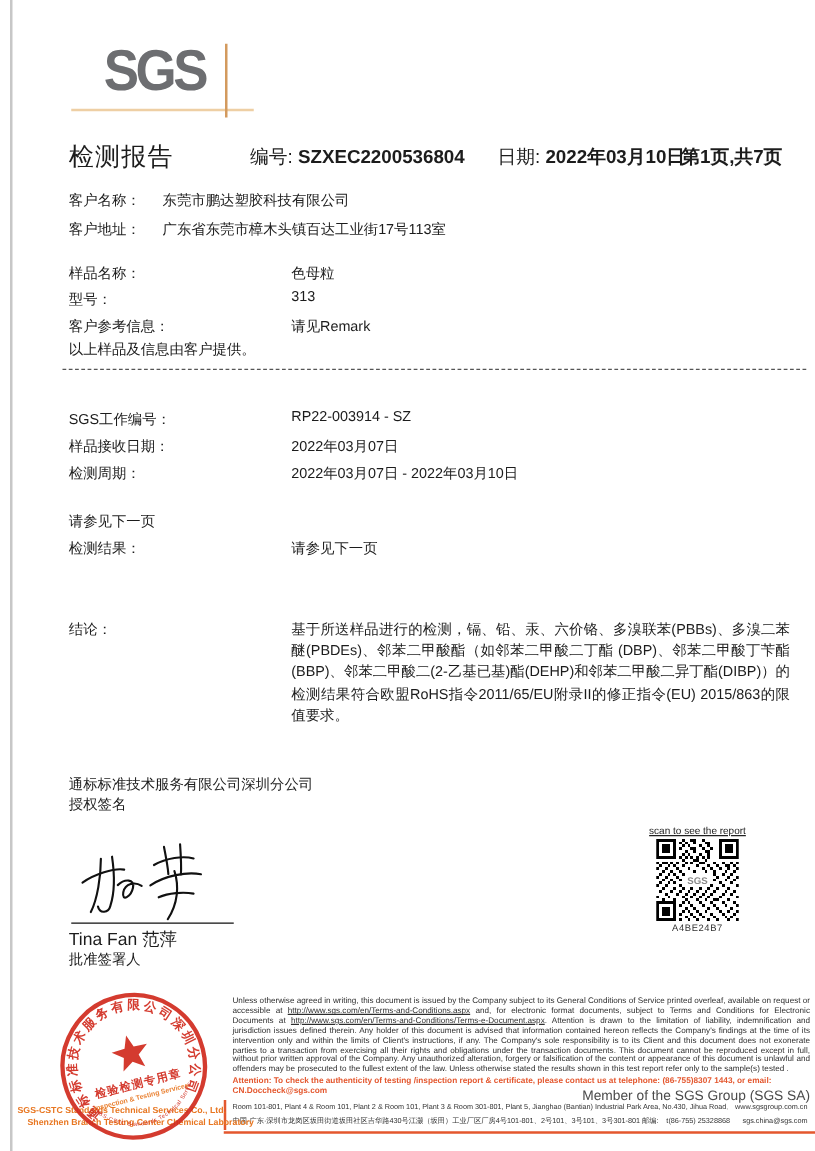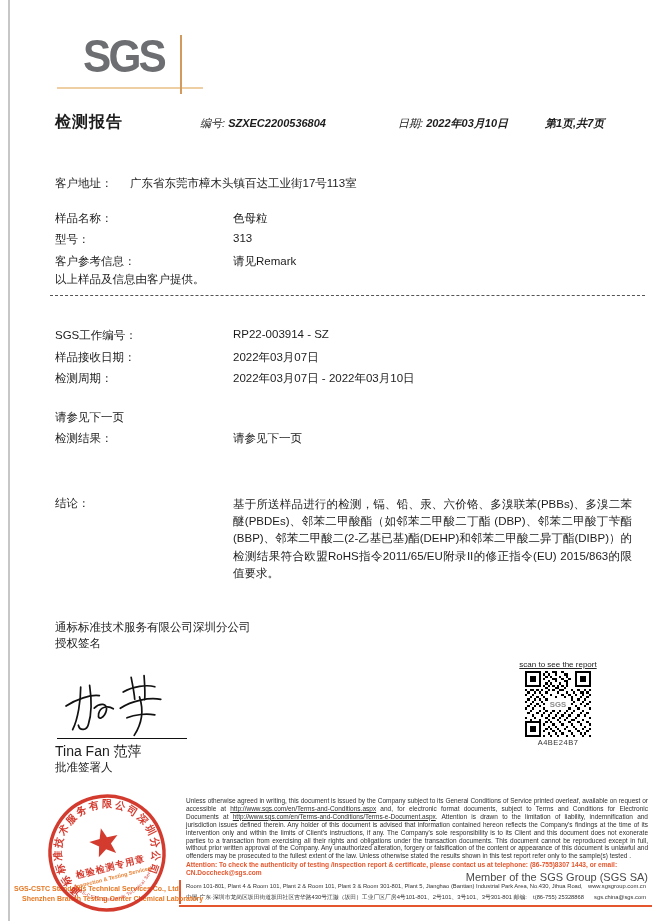--- a/index.html
+++ b/index.html
@@ -6,22 +6,22 @@
   .page{position:relative;width:652px;height:921px;background:#fff;overflow:hidden;
         font-family:"Liberation Sans","DejaVu Sans",sans-serif;color:#1c1c1c;}
   .page-edge{position:absolute;left:8px;top:0;bottom:0;width:2px;background:#c7c7c7;}
 
   
   .logo{position:absolute;left:83px;top:33px;font-size:46px;font-weight:700;color:#6d6e71;
         letter-spacing:-3px;line-height:1;transform:scaleX(.92);transform-origin:left;}
   .logo-hline{position:absolute;left:57px;top:87px;width:146px;height:2px;background:#eecfa4;}
   .logo-vline{position:absolute;left:180px;top:35px;width:2px;height:59px;background:#d39a5e;}
 
-  .doc-title{position:absolute;left:55px;top:112px;font-size:16px;font-weight:700;letter-spacing:1px;}
-  .meta{position:absolute;top:116px;font-size:11px;font-style:italic;}
+  .doc-title{position:absolute;left:55px;top:112px;font-size:20px;font-weight:400;letter-spacing:1px;}
+  .meta{position:absolute;top:116px;font-size:15px;}
   .meta b{font-weight:700;}
   .m-no{left:200px;} .m-date{left:398px;} .m-page{left:545px;font-weight:700;}
 
   
   .r{position:absolute;left:55px;font-size:11.5px;display:flex;white-space:nowrap;}
   .lab75{width:75px;flex:none;}
   .lab178{width:178px;flex:none;}
   .dash{position:absolute;left:50px;top:295px;width:595px;border-top:1.3px dashed #555;}
 
   .concl{position:absolute;left:55px;top:448px;display:flex;font-size:11.5px;margin-top:48px;}
@@ -78,20 +78,24 @@
   <div class="meta m-no">
     <span>编号:</span>
     <b>SZXEC2200536804</b>
   </div>
   <div class="meta m-date">
     <span>日期:</span>
     <b>2022年03月10日</b>
   </div>
   <div class="meta m-page">第1页,共7页</div>
 
+  <div class="r" style="top:153px">
+    <span class="lab75">客户名称：</span>
+    <span>东莞市鹏达塑胶科技有限公司</span>
+  </div>
   <div class="r" style="top:176px">
     <span class="lab75">客户地址：</span>
     <span>广东省东莞市樟木头镇百达工业街17号113室</span>
   </div>
   <div class="r" style="top:211px">
     <span class="lab178">样品名称：</span>
     <span>色母粒</span>
   </div>
   <div class="r" style="top:232px">
     <span class="lab178">型号：</span>

